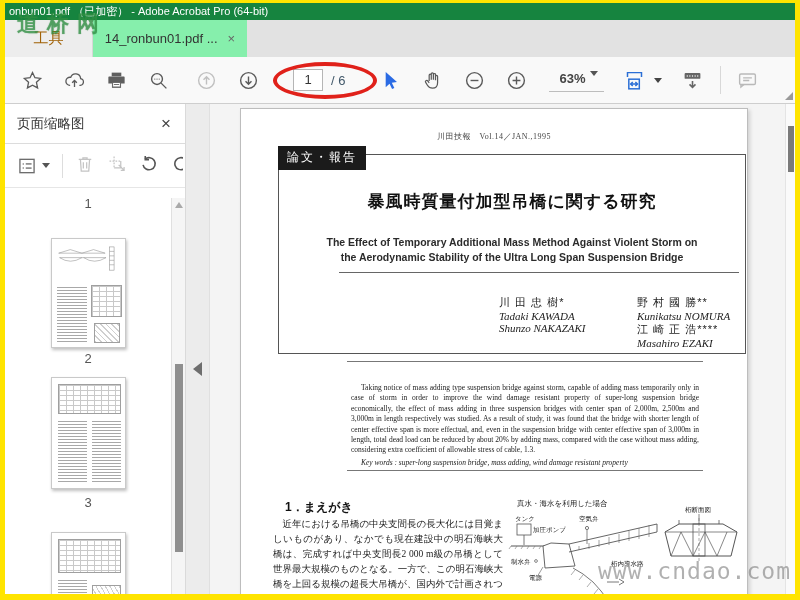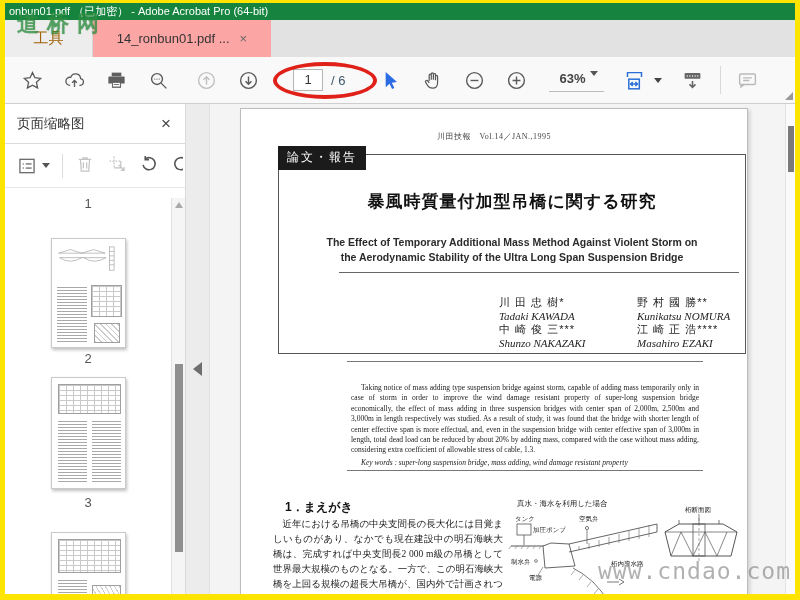--- a/index.html
+++ b/index.html
@@ -6,21 +6,21 @@
   html,body { width:800px; height:600px; overflow:hidden; font-family:"Liberation Sans",sans-serif; }
   .frame { position:relative; width:800px; height:600px; border:5px solid #ffe400; border-top-width:3px; border-bottom-width:6px; background:#fff; overflow:hidden; }
   .app { position:absolute; inset:0; display:flex; flex-direction:column; }
 
   
   .titlebar { height:17px; background:#16843f; color:#fff; font-size:11px; line-height:16px; padding-left:4px; white-space:nowrap; flex:0 0 auto; }
 
   
   .tabbar { height:37px; background:#e2e2e2; display:flex; align-items:stretch; flex:0 0 auto; }
   .tab-tools { width:88px; background:#ededed; border-right:1px solid #d7d7d7; display:flex; align-items:center; justify-content:center; font-size:15px; color:#a16207; }
-  .tab-doc { width:178px; background:#fca5a5; display:flex; align-items:center; justify-content:center; gap:10px; font-size:13px; color:#333; }
+  .tab-doc { width:154px; background:#86efac; display:flex; align-items:center; justify-content:center; gap:10px; font-size:13px; color:#333; }
   .tab-close { color:#666; font-size:13px; line-height:13px; cursor:default; }
 
   
   .toolbar { height:47px; background:#f9f9f9; border-bottom:1px solid #cecece; display:flex; align-items:center; padding-left:10px; flex:0 0 auto; position:relative; }
   .tbtn { width:34px; height:34px; display:flex; align-items:center; justify-content:center; flex:0 0 auto; }
   .tbtn svg { width:21px; height:21px; }
   .gap8{margin-left:8px} .gap14{margin-left:14px}
   .pagewrap { position:relative; display:flex; align-items:center; margin-left:14px; padding:0 14px; }
   .pageinput { width:30px; height:22px; background:#fff; border:1px solid #b5b5b5; text-align:center; font-size:13px; color:#333; line-height:20px; }
   .pagesep { font-size:13px; color:#3f5668; margin-left:8px; }
@@ -317,21 +317,20 @@
             <div class="authors">
               <div>
                   <div class="a-jp">川 田 忠 樹*</div>
                   <div class="a-en">Tadaki KAWADA</div>
                 </div>
               <div>
                   <div class="a-jp">野 村 國 勝**</div>
                   <div class="a-en">Kunikatsu NOMURA</div>
                 </div>
               <div>
-                  <div class="a-jp">中 崎 俊 三***</div>
                   <div class="a-en">Shunzo NAKAZAKI</div>
                 </div>
               <div>
                   <div class="a-jp">江 崎 正 浩****</div>
                   <div class="a-en">Masahiro EZAKI</div>
                 </div>
             </div>
           </div>
 
           <div class="abstract">

